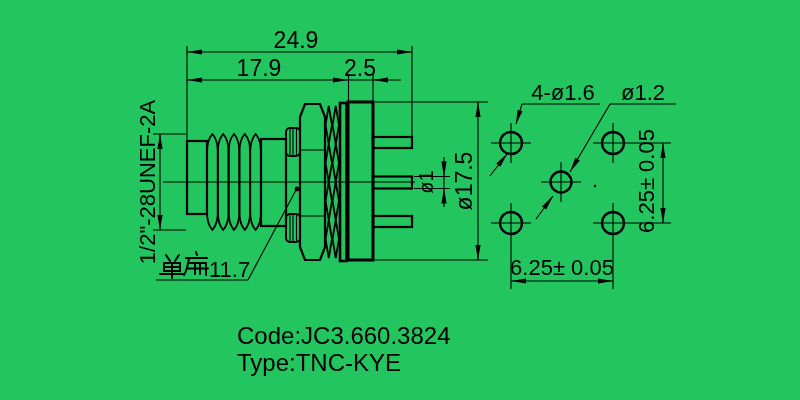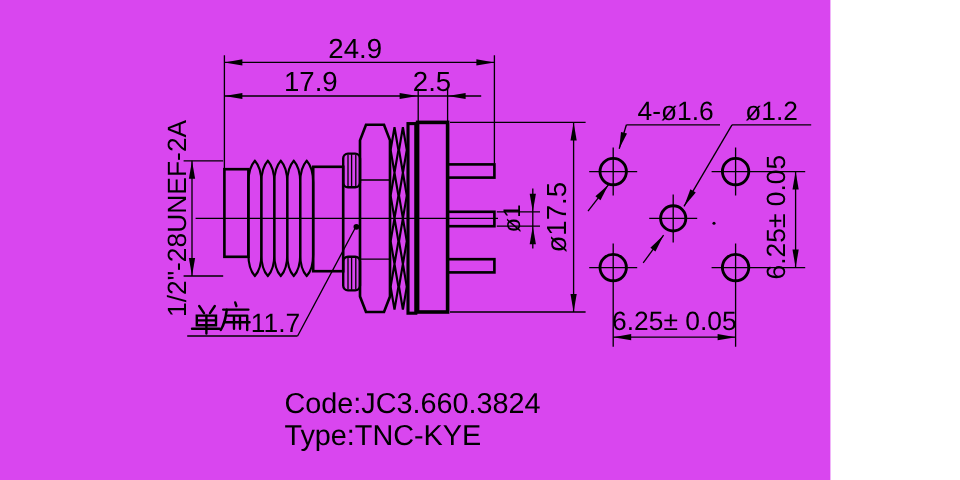--- a/index.html
+++ b/index.html
@@ -1,16 +1,16 @@
 <!DOCTYPE html>
 <html><head>
 <meta charset="utf-8">
 <style>
   html,body{margin:0;padding:0;background:#ffffff;}
-  .sheet{position:relative;width:692px;height:400px;background:#d946ef;overflow:hidden;
+  .sheet{position:relative;width:800px;height:400px;background:#22c55e;overflow:hidden;
          font-family:"Liberation Sans","DejaVu Sans",sans-serif;}
   svg{display:block;}
   text{fill:#000;}
   .part{stroke:#000;fill:none;}
   .thin{stroke:#000;stroke-width:1.1;fill:none;}
   .arrow{fill:#000;stroke:none;}
   .dimtext{font-size:23px;}
   .dimtext-s{font-size:22px;}
   .titletext{font-size:24px;}
 </style>

